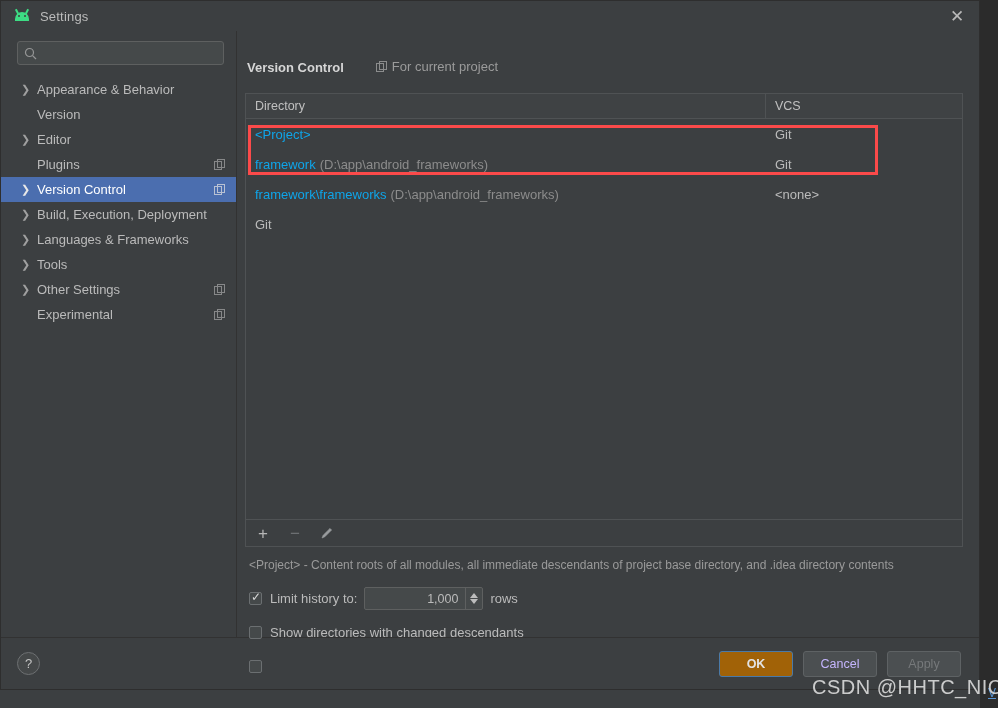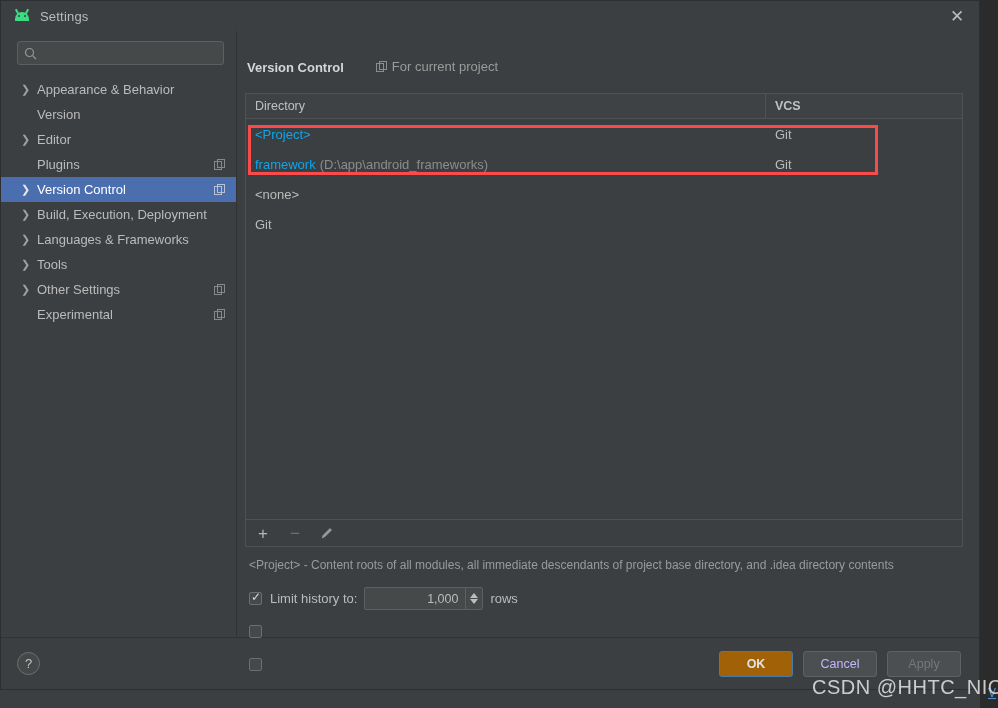--- a/index.html
+++ b/index.html
@@ -105,21 +105,21 @@
   #scope-icon { margin-right:5px; display:flex; align-items:center; opacity:.85; }
 
   
   #table-block { border:1px solid #4f5254; background:#3c3f41; display:flex; flex-direction:column; }
   #table-head {
     display:flex; height:25px; background:#3f4244;
     border-bottom:1px solid #4f5254; font-size:12.5px; color:#c0c0c0;
   }
   #table-head .th { display:flex; align-items:center; padding-left:9px; }
   #th-dir { flex:0 0 520px; border-right:1px solid #4f5254; }
-  #th-vcs { flex:1;font-weight:bold; }
+  #th-vcs { flex:1; }
   #table-body { height:400px; position:relative; overflow:hidden; background:#3c3f41; }
   .trow { display:flex; height:30px; align-items:center; font-size:13px; color:#bbbbbb; }
   .cell-dir { flex:0 0 520px; padding-left:9px; white-space:nowrap; overflow:hidden; }
   .cell-vcs { flex:1; padding-left:9px; }
   .dir-name { color:#0ea5e9; }
   .dir-path { color:#8c8c8c; margin-left:4px; }
 
   #row-highlight {
     position:absolute; left:2px; top:6px; width:630px; height:50px;
     border:3px solid #fb4a4a; pointer-events:none;
@@ -341,20 +341,23 @@
             </div>
             <div class="cell-vcs">Git</div>
           </div>
           <div class="trow">
             <div class="cell-dir">
               <span class="dir-name">framework</span><span class="dir-path">(D:\app\android_frameworks)</span>
             </div>
             <div class="cell-vcs">Git</div>
           </div>
           <div class="trow">
+            <div class="cell-dir">
+              <span class="dir-name">framework\frameworks</span><span class="dir-path">(D:\app\android_frameworks)</span>
+            </div>
             <div class="cell-vcs">&lt;none&gt;</div>
           </div>
           <div class="trow">
             <div class="cell-vcs">Git</div>
           </div>
 
           <div id="row-highlight"></div>
         </div>
 
         <div id="table-toolbar">
@@ -378,20 +381,21 @@
           <span class="arrows">
               <span class="up"></span>
               <span class="dn"></span>
             </span>
         </span>
         <span>rows</span>
       </div>
 
       <div class="opt-row">
         <span class="cb"></span>
+        <span>Show directories with changed descendants</span>
       </div>
 
       <div class="opt-row">
         <span class="cb"></span>
         <span>Show changed in last</span>
         <span class="spin w-narrow">
           <span class="val">31</span>
           <span class="arrows">
               <span class="up"></span>
               <span class="dn"></span>

